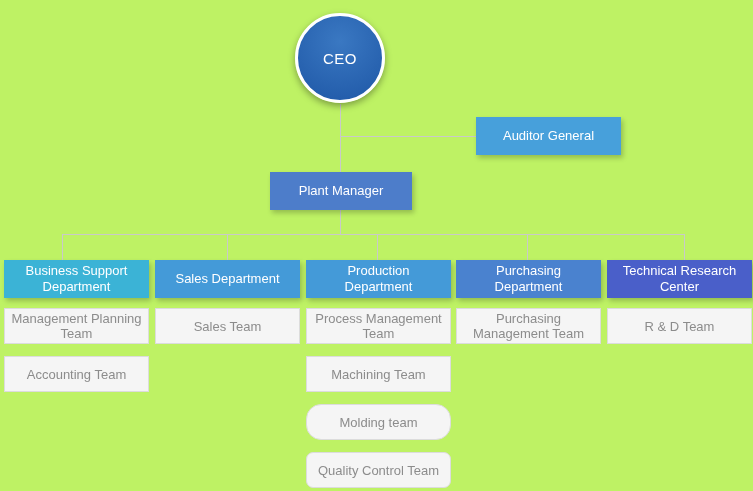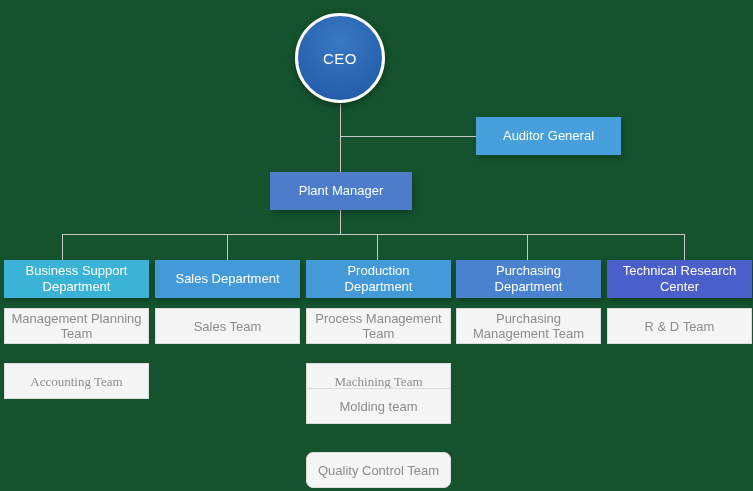--- a/index.html
+++ b/index.html
@@ -1,17 +1,17 @@
 <!DOCTYPE html>
 <html style="--ceo-top: #3a78c2; --ceo-bottom: #1e57a6; --auditor: #47a0db; --plant: #4d7dca; --connector: #c9c9c9; --team-bg: #f5f5f5; --team-border: #dcdcdc; --team-text: #8c8c8c;"><head>
 <meta charset="utf-8">
 <style>
   html,body{margin:0;padding:0;background:#ffffff;}
   body{font-family:"Liberation Sans",sans-serif;}
-  .canvas{position:relative;width:753px;height:491px;background:#14532d;overflow:hidden;}
+  .canvas{position:relative;width:753px;height:491px;background:#bef264;overflow:hidden;}
 
   
   .line{position:absolute;background:var(--connector,#c9c9c9);}
 
   
   .ceo{
     position:absolute;left:295px;top:13px;width:90px;height:90px;
     box-sizing:border-box;border:3px solid #fff;border-radius:50%;
     background:radial-gradient(circle at 50% 30%, var(--ceo-top,#3a78c2), var(--ceo-bottom,#1e57a6));
     box-shadow:0 3px 7px rgba(0,0,0,0.35);
@@ -42,22 +42,22 @@
     color:#fff;font-size:13px;line-height:16px;padding:0 6px;
     box-shadow:2px 3px 5px rgba(0,0,0,0.22);
   }
   .team{
     position:absolute;left:0;width:145px;height:36px;box-sizing:border-box;
     background:var(--team-bg,#f5f5f5);border:1px solid var(--team-border,#dcdcdc);
     display:flex;align-items:center;justify-content:center;text-align:center;
     color:var(--team-text,#8c8c8c);font-size:13px;line-height:15px;padding:0 4px;
   }
   .t-0{top:48px;}
-  .t-1{top:103px;font-family:Liberation Serif, serif;}
-  .t-2{top:128px;}
+  .t-1{top:96px;}
+  .t-2{top:144px;border-radius:15px;}
   .t-3{top:192px;border-radius:7px;}
 </style>
 </head>
 <body>
 
 <div class="canvas">
 
   <div class="line" style="left:340px;top:104px;width:1px;height:68px;"></div>
   <div class="line" style="left:340px;top:136px;width:136px;height:1px;"></div>
   <div class="line" style="left:340px;top:210px;width:1px;height:25px;"></div>

